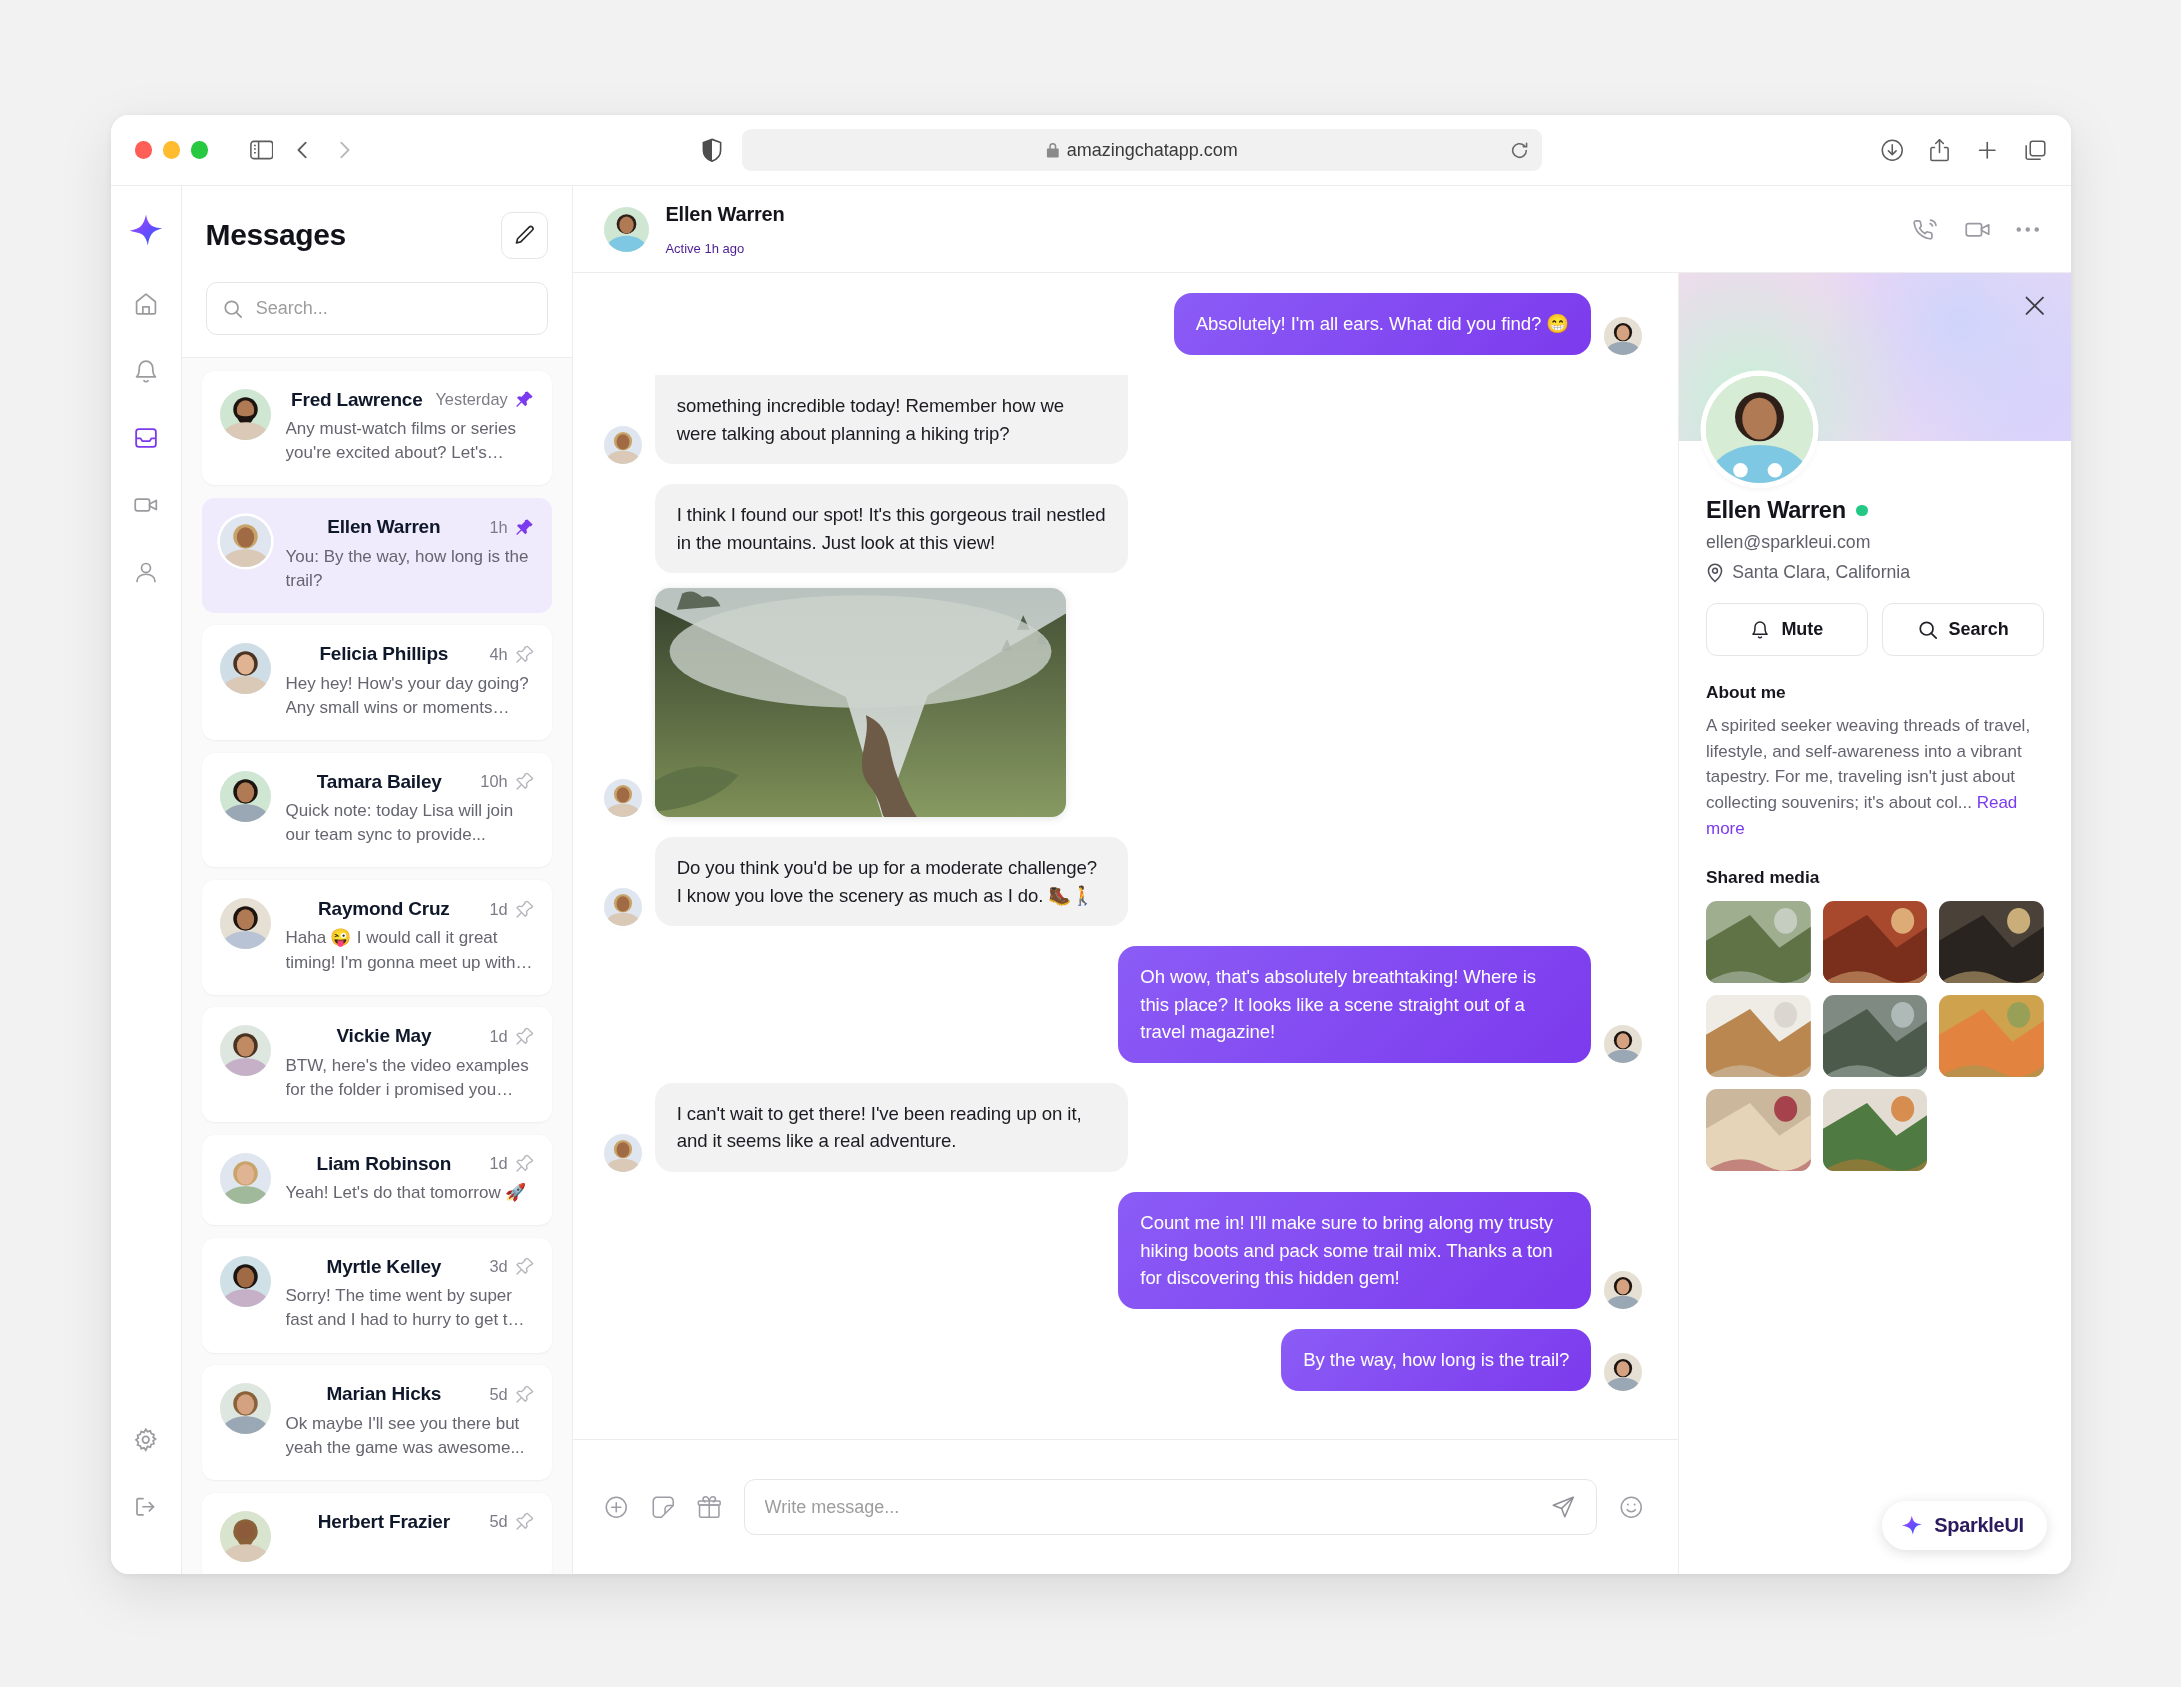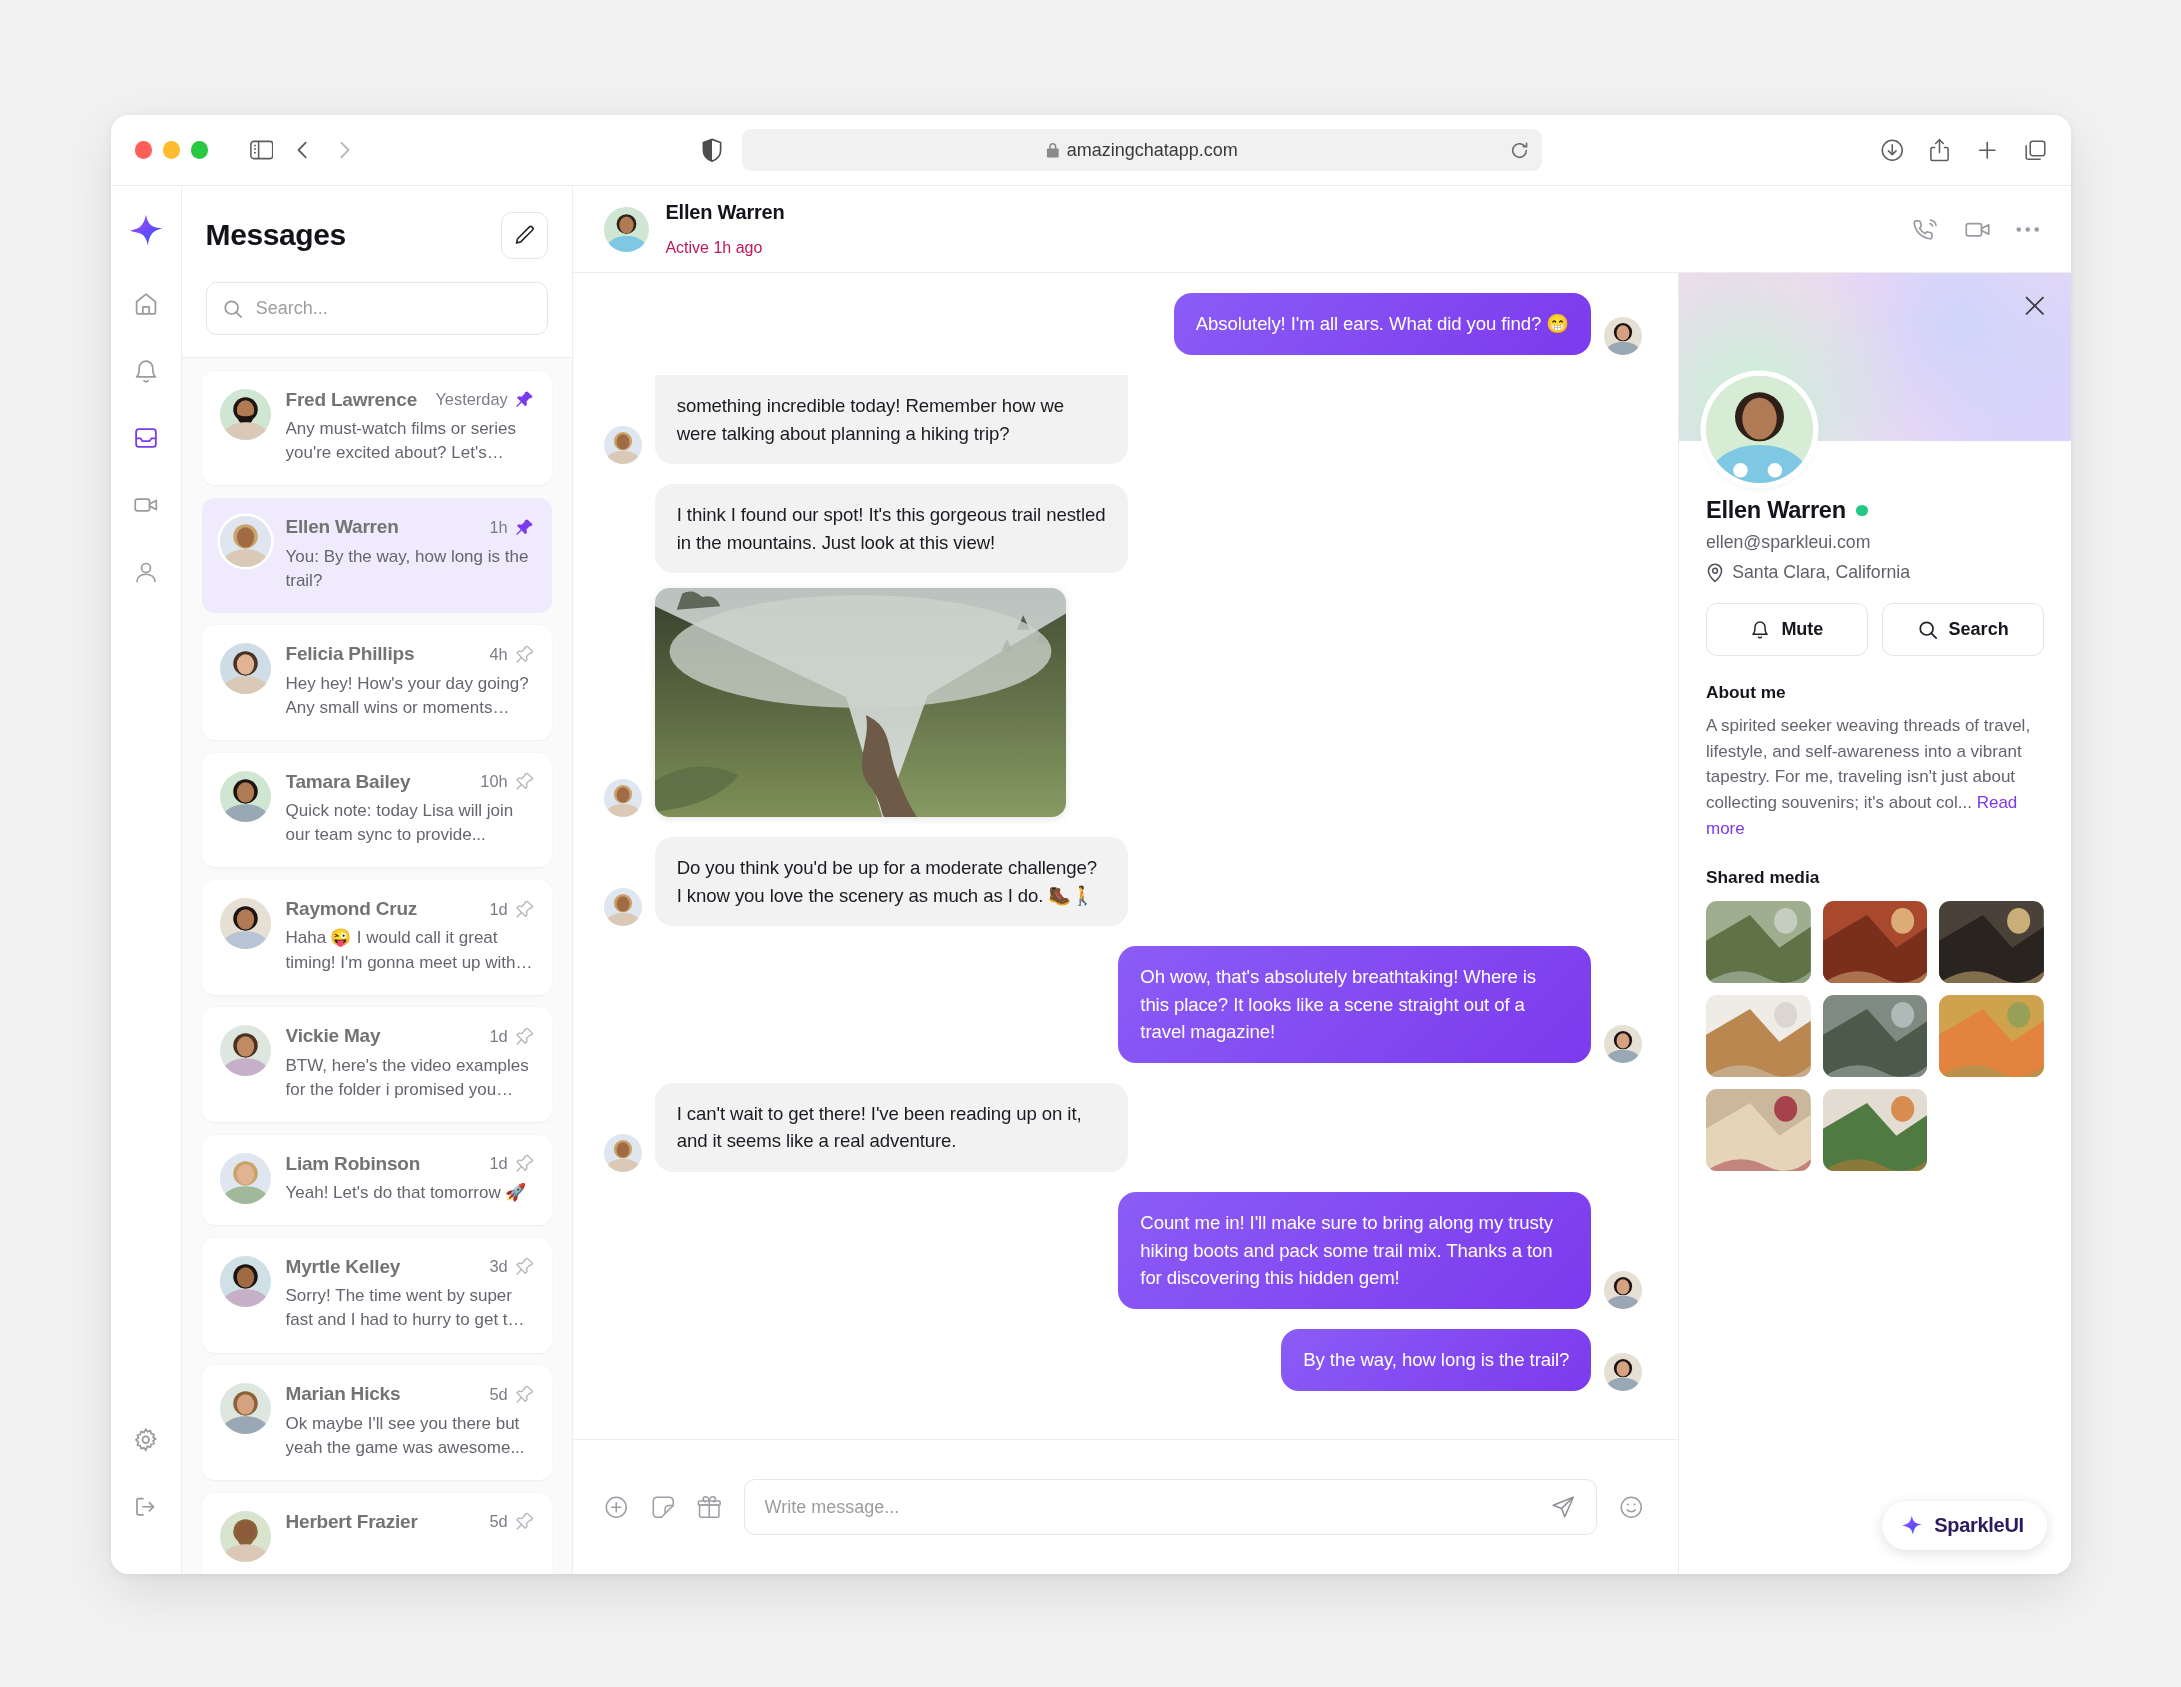--- a/index.html
+++ b/index.html
@@ -111,41 +111,41 @@
     padding: 18px 18px 20px 18px;
     display: flex; gap: 14.5px; align-items: flex-start;
     margin-bottom: 12.7px;
     box-shadow: 0 0.9px 1.8px rgba(0,0,0,.05);
   }
   .conv.active { background: #efeafc; box-shadow: none; }
   .conv-av { width: 51px; height: 51px; border-radius: 50%; flex: none;
              box-shadow: 0 0 0 2.7px #fff, 0 0.9px 2.7px rgba(0,0,0,.18); overflow:hidden; }
   .conv-body { flex: 1; min-width: 0; }
   .conv-row1 { display: flex; align-items: center; gap: 7.3px; }
-  .conv-name { font-size: 19px; font-weight: 700; color: #737373; flex: 1; letter-spacing: -0.2px;
-               white-space: nowrap; overflow: hidden; text-overflow: ellipsis; }
+  .conv-name { font-size: 19px; font-weight: 700; color: #0f172a; flex: 1; letter-spacing: -0.2px;
+               white-space: nowrap; overflow: hidden; text-overflow: ellipsis; text-align: center; }
   .conv-time { font-size: 16.4px; color: #7c7c86; flex: none; }
   .pin { flex: none; display: flex; color: #b5b5bd; }
   .pin.pinned { color: #7c3aed; }
   .conv-prev {
     margin-top: 6.4px; font-size: 17px; line-height: 1.42; color: #65656f;
     display: -webkit-box; -webkit-line-clamp: 2; -webkit-box-orient: vertical; overflow: hidden;
   }
 
   
   .chatcol { flex: 1; display: flex; flex-direction: column; min-width: 0; background: #fff; }
   .chathead {
     height: 87px; flex: none; border-bottom: 0.9px solid #ededed;
     display: flex; align-items: center; padding: 0 31px; gap: 16.4px;
   }
   .chathead-av { width: 45px; height: 45px; border-radius: 50%; overflow:hidden;
                  box-shadow: 0 0 0 2.7px #fff, 0 0.9px 2.7px rgba(0,0,0,.2); flex: none; }
   .chathead-meta { flex: 1; min-width: 0; }
   .chathead-name { font-size: 20px; font-weight: 700; color: #14141c; letter-spacing: -0.2px; }
-  .chathead-sub { font-size: 16px; color: #be185d; margin-top: 15px; }
+  .chathead-sub { font-size: 13px; color: #4c1d95; margin-top: 15px; }
   .chathead-tools { display: flex; align-items: center; gap: 23.6px; color: #9a9aa2; }
 
   .chatmain { flex: 1; display: flex; min-height: 0; }
   .thread { flex: 1; min-width: 0; display: flex; flex-direction: column; }
   .msgs { flex: 1; padding: 20px 36px 9px 31px; overflow: hidden; }
   .msg { display: flex; align-items: flex-end; gap: 12.7px; margin-bottom: 20px; }
   .msg.out { justify-content: flex-end; }
   .msg-av { width: 38px; height: 38px; border-radius: 50%; flex: none; overflow: hidden;
             box-shadow: 0 0 0 2.7px #fff, 0 0.9px 2.7px rgba(0,0,0,.2); }
   .bubble {

